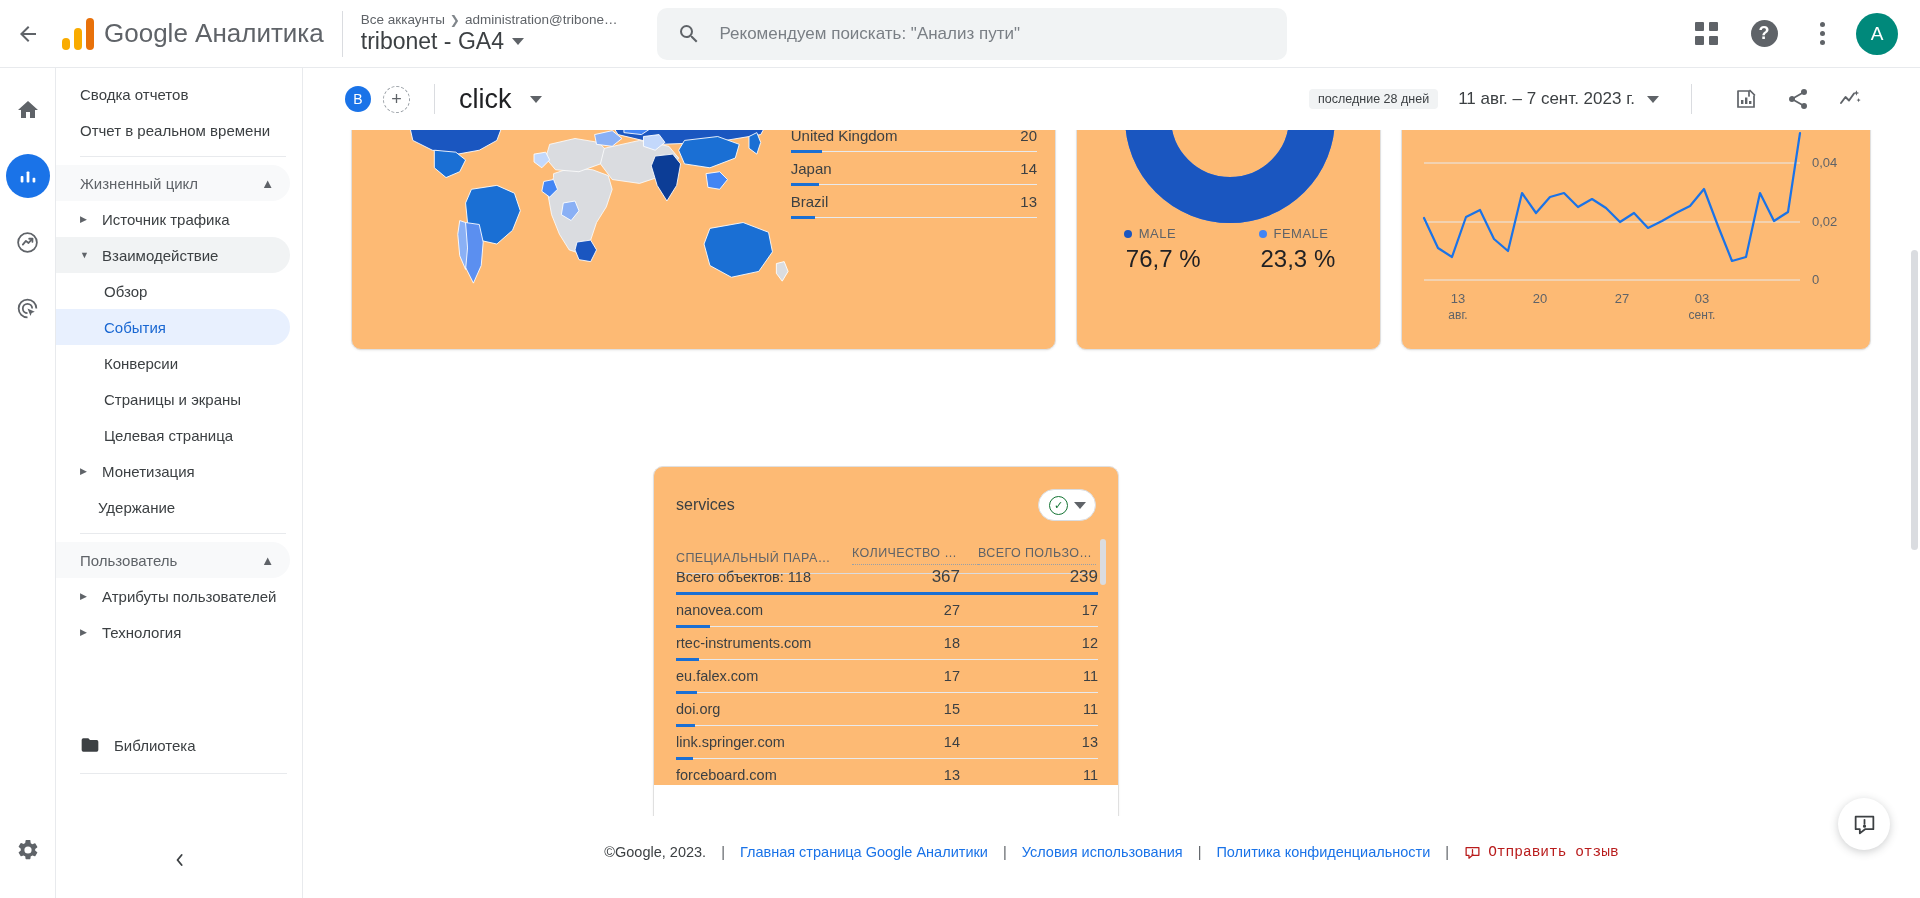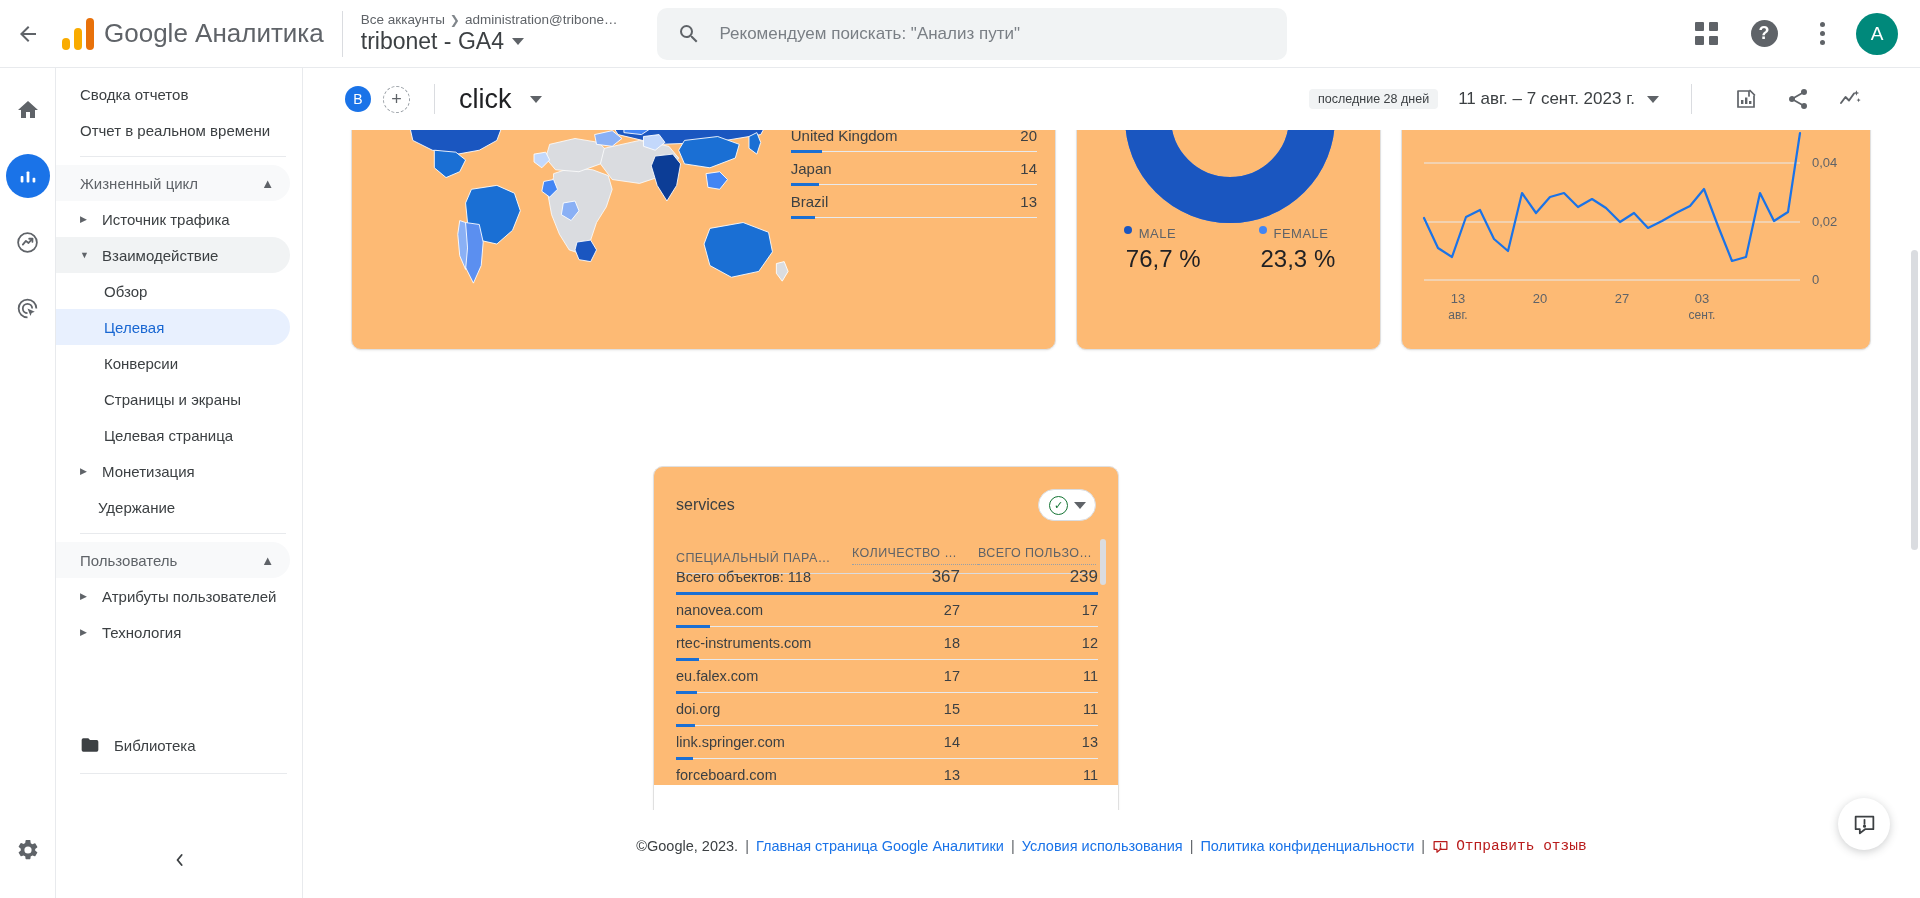--- a/index.html
+++ b/index.html
@@ -144,21 +144,21 @@
   .c-row { position:relative; height:32px; display:flex; align-items:center; justify-content:space-between; font-size:15px; color:#3c4043;}
   .c-row .num { color:#3c4043; }
   .c-sep { position:relative; height:1px; background:#e8eaed; margin:0; }
   .c-sep i { position:absolute; left:0; top:-1px; height:3px; background:#1a6fd4; display:block; }
 
   
   .card-gender { left:773px; top:-60px; width:305px; height:280px; }
   .donut-wrap { position:absolute; top:-78px; left:0; width:305px; height:250px; display:flex; justify-content:center;}
   .gender-legend { position:absolute; bottom:76px; left:0; width:305px; display:flex; justify-content:center; gap:58px;}
   .g-col { display:flex; flex-direction:column; align-items:flex-start; }
-  .g-lab { font-size:13px; color:#5f6368; letter-spacing:.5px; display:flex; align-items:flex-start; gap:7px;}
+  .g-lab { font-size:13px; color:#5f6368; letter-spacing:.5px; display:flex; align-items:center; gap:7px;}
   .g-dot { width:8px;height:8px;border-radius:50%;display:inline-block; }
   .g-val { font-size:24px; color:#202124; margin-top:4px; padding-left:2px;}
 
   
   .card-line { left:1098px; top:-60px; width:470px; height:280px; }
   .line-wrap { position:absolute; inset:0; }
 
   
   .card-table { left:350px; top:336px; width:466px; height:400px; }
   .tbl-title-row { display:flex; align-items:center; justify-content:space-between; padding:22px 22px 0 22px; }
@@ -187,22 +187,22 @@
   .tr-sep { position:relative; height:1px; background:#e8eaed; }
   .tr-sep i { position:absolute; left:0; top:-1px; height:3px; background:#1a6fd4; display:block; }
   .tbl-scroll {
     position:absolute; right:12px; top:0; width:6px; height:46px; background:#dadce0; border-radius:3px;
   }
   .tbl-clip { position:absolute; left:0; top:94px; width:466px; height:268px; overflow:hidden; }
   .tbl-fade { position:absolute; left:0; bottom:0; width:466px; height:44px; background:#fff; }
 
   
   .footer {
-    position:absolute; bottom:16px; left:303px; width:1617px; height:72px;
-    display:flex; align-items:center; justify-content:center; gap:0;
+    position:absolute; bottom:10px; left:303px; width:1617px; height:72px;
+    display:flex; align-items:center; justify-content:center; gap:8px;
     font-size:14.5px; color:#3c4043; background:#fff;
   }
   .footer a { color:#1a73e8; text-decoration:none; cursor:pointer; }
   .footer .sep { margin:0 7px; color:#5f6368; }
   .fb { display:inline-flex; align-items:center; gap:7px; color:#b91c1c; cursor:pointer;font-family:Liberation Mono, monospace;}
   .fab {
     position:absolute; right:30px; bottom:48px; width:52px; height:52px; border-radius:50%;
     background:#fff; box-shadow:0 2px 8px rgba(60,64,67,.25); display:flex;
     align-items:center; justify-content:center; cursor:pointer; color:#3c4043; z-index:30;
   }
@@ -329,21 +329,21 @@
 
       <div class="s-item l1 grouphl" style="padding-left:42px">
         <span class="s-arrow">▼</span>
         <span>Взаимодействие</span>
       </div>
 
       <div class="s-item l2">
         <span>Обзор</span>
       </div>
       <div class="s-item l2 selected">
-        <span>Целевая</span>
+        <span>События</span>
       </div>
       <div class="s-item l2">
         <span>Конверсии</span>
       </div>
       <div class="s-item l2">
         <span>Страницы и экраны</span>
       </div>
       <div class="s-item l2">
         <span>Целевая страница</span>
       </div>

